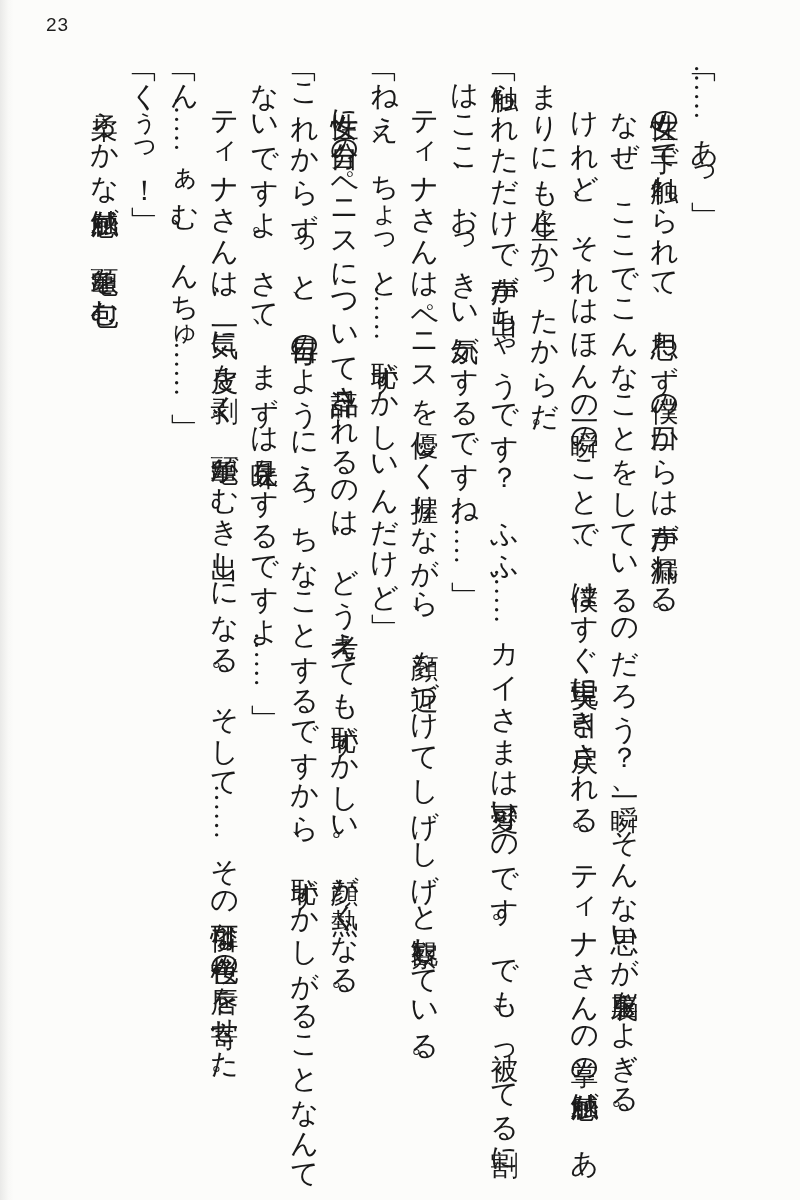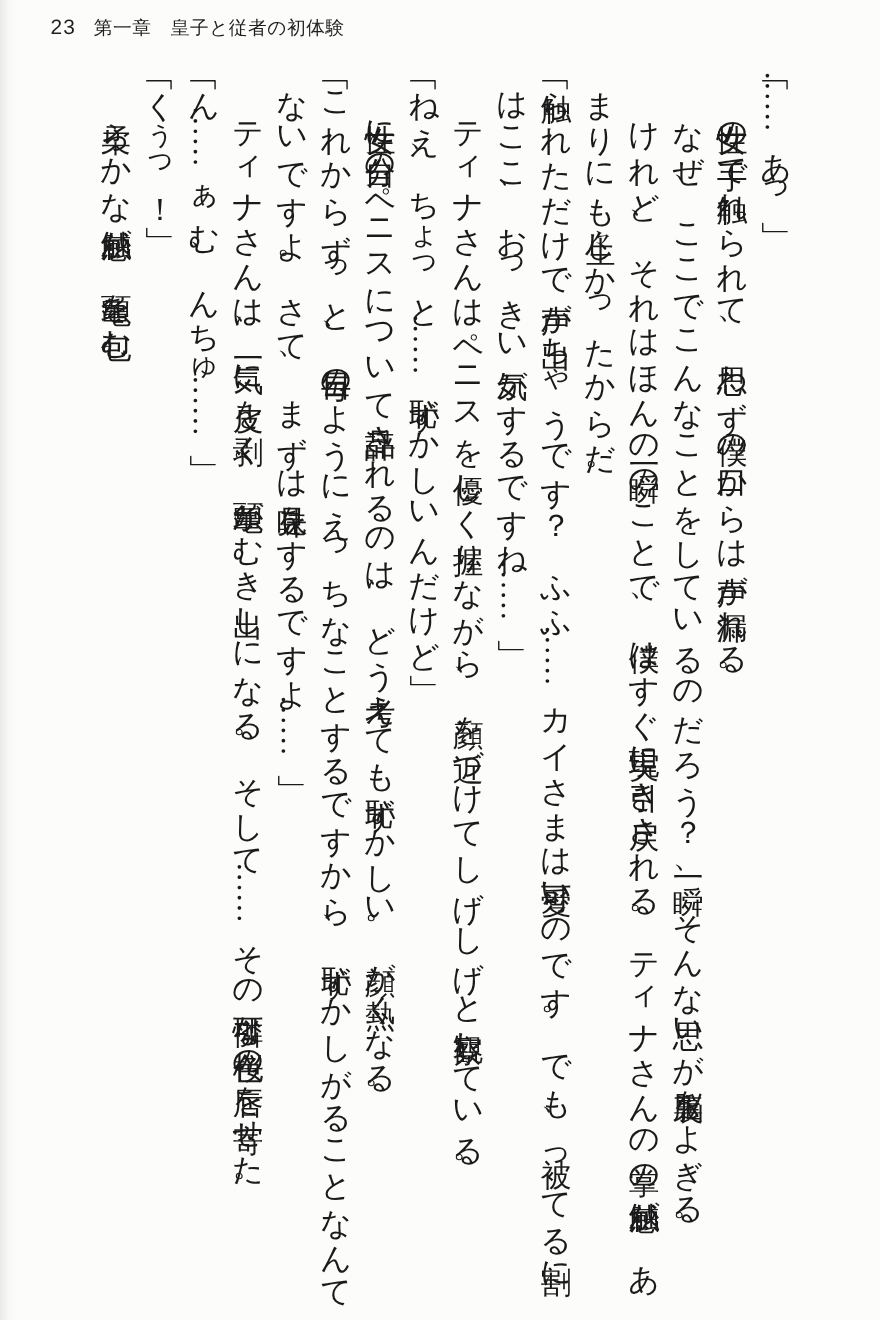--- a/index.html
+++ b/index.html
@@ -22,21 +22,20 @@
     width: 14px; height: 100%;
     background: linear-gradient(90deg, rgba(70,70,70,0.10), rgba(70,70,70,0.02) 60%, rgba(0,0,0,0));
     pointer-events: none;
   }
   .header {
     position: absolute;
     top: 14px;
     left: 46px;
     display: flex;
     align-items: baseline;
-    gap: 16px;
     font-family: "Liberation Sans", "DejaVu Sans", sans-serif;
     color: #1e1e1e;
   }
   .page-num {
     font-size: 19px;
     letter-spacing: 1px;
   }
   .chapter {
     font-size: 17px;
     letter-spacing: 0.5px;
@@ -68,21 +67,20 @@
 </style>
 </head>
 <body>
 
 <div class="page">
 
   <div class="gutter-shadow"></div>
 
   <div class="header">
     <span class="page-num">23</span>
-    <span class="chapter">第一章　皇子と従者の初体験</span>
   </div>
 
   <div class="text-body">
     <p class="dialogue">「……あっ」</p>
     <p class="narration">女性の手で触れられて、思わず僕の口からは声が漏れる。</p>
     <p class="narration">なぜ、ここでこんなことをしているのだろう？　一瞬、そんな思いが脳裏をよぎる。</p>
     <p class="narration">けれど、それはほんの一瞬のことで、僕はすぐ現実に引き戻される。ティナさんの掌の感触が、あまりにも生々しかったからだ。</p>
     <p class="dialogue">「触られただけで声が出ちゃうです？　ふふ……カイさまは可愛いのです。でも、被ってる割にはここ、おっきい気がするですね……」</p>
     <p class="narration">ティナさんはペニスを優しく握りながら、顔を近づけてしげしげと観察している。</p>
     <p class="dialogue">「ねえ、ちょっと……恥ずかしいんだけど」</p>

